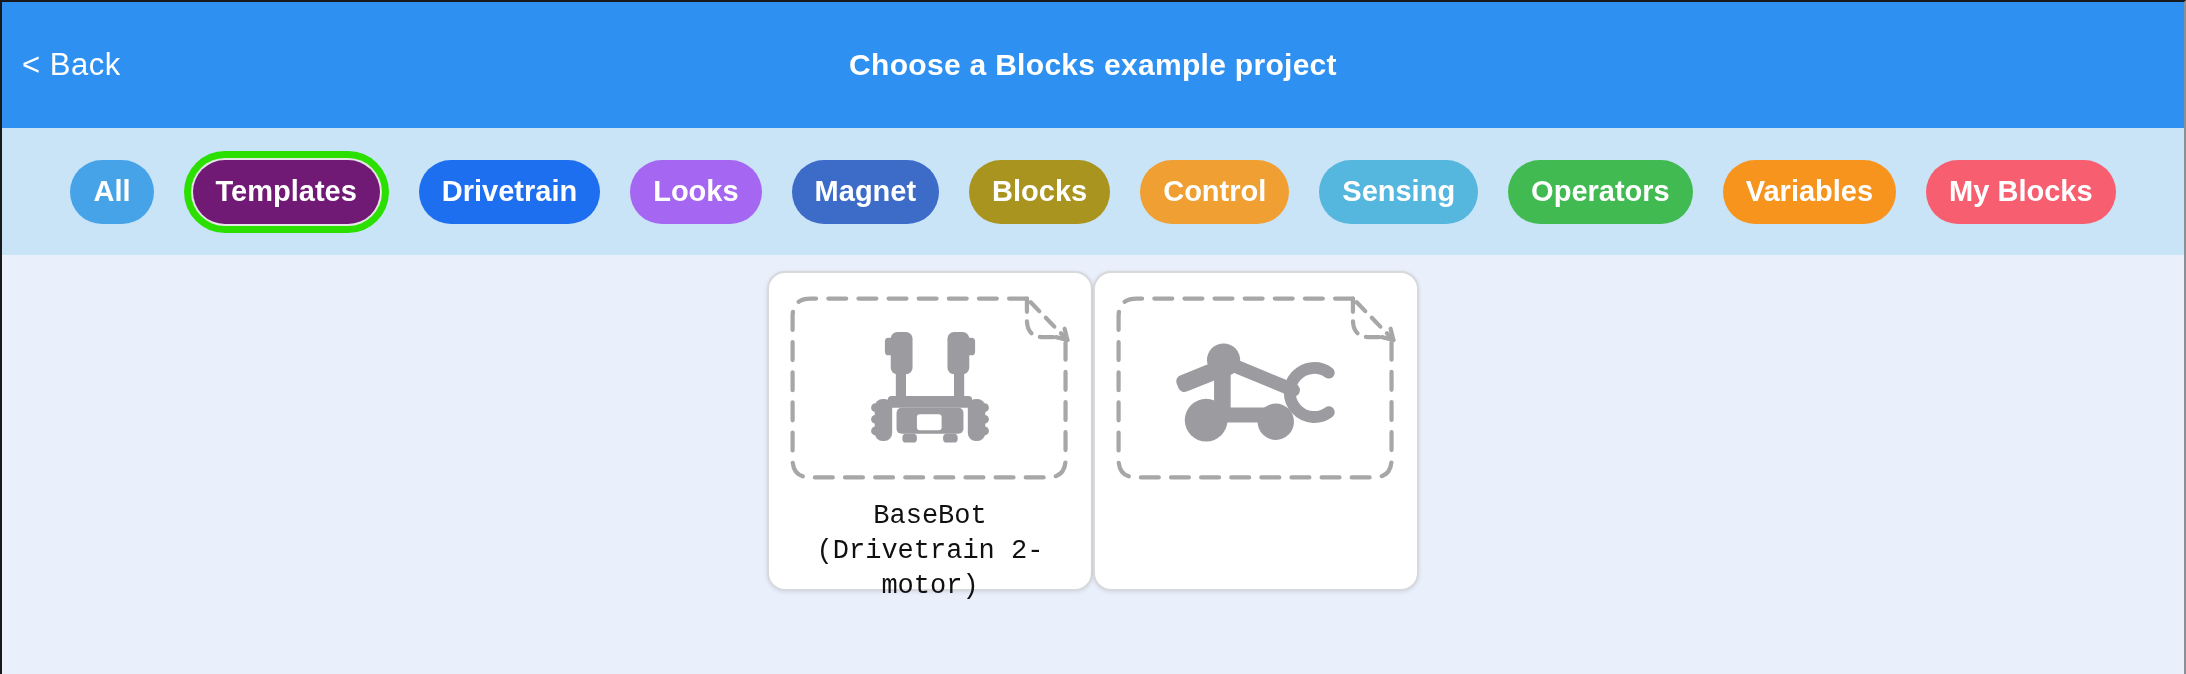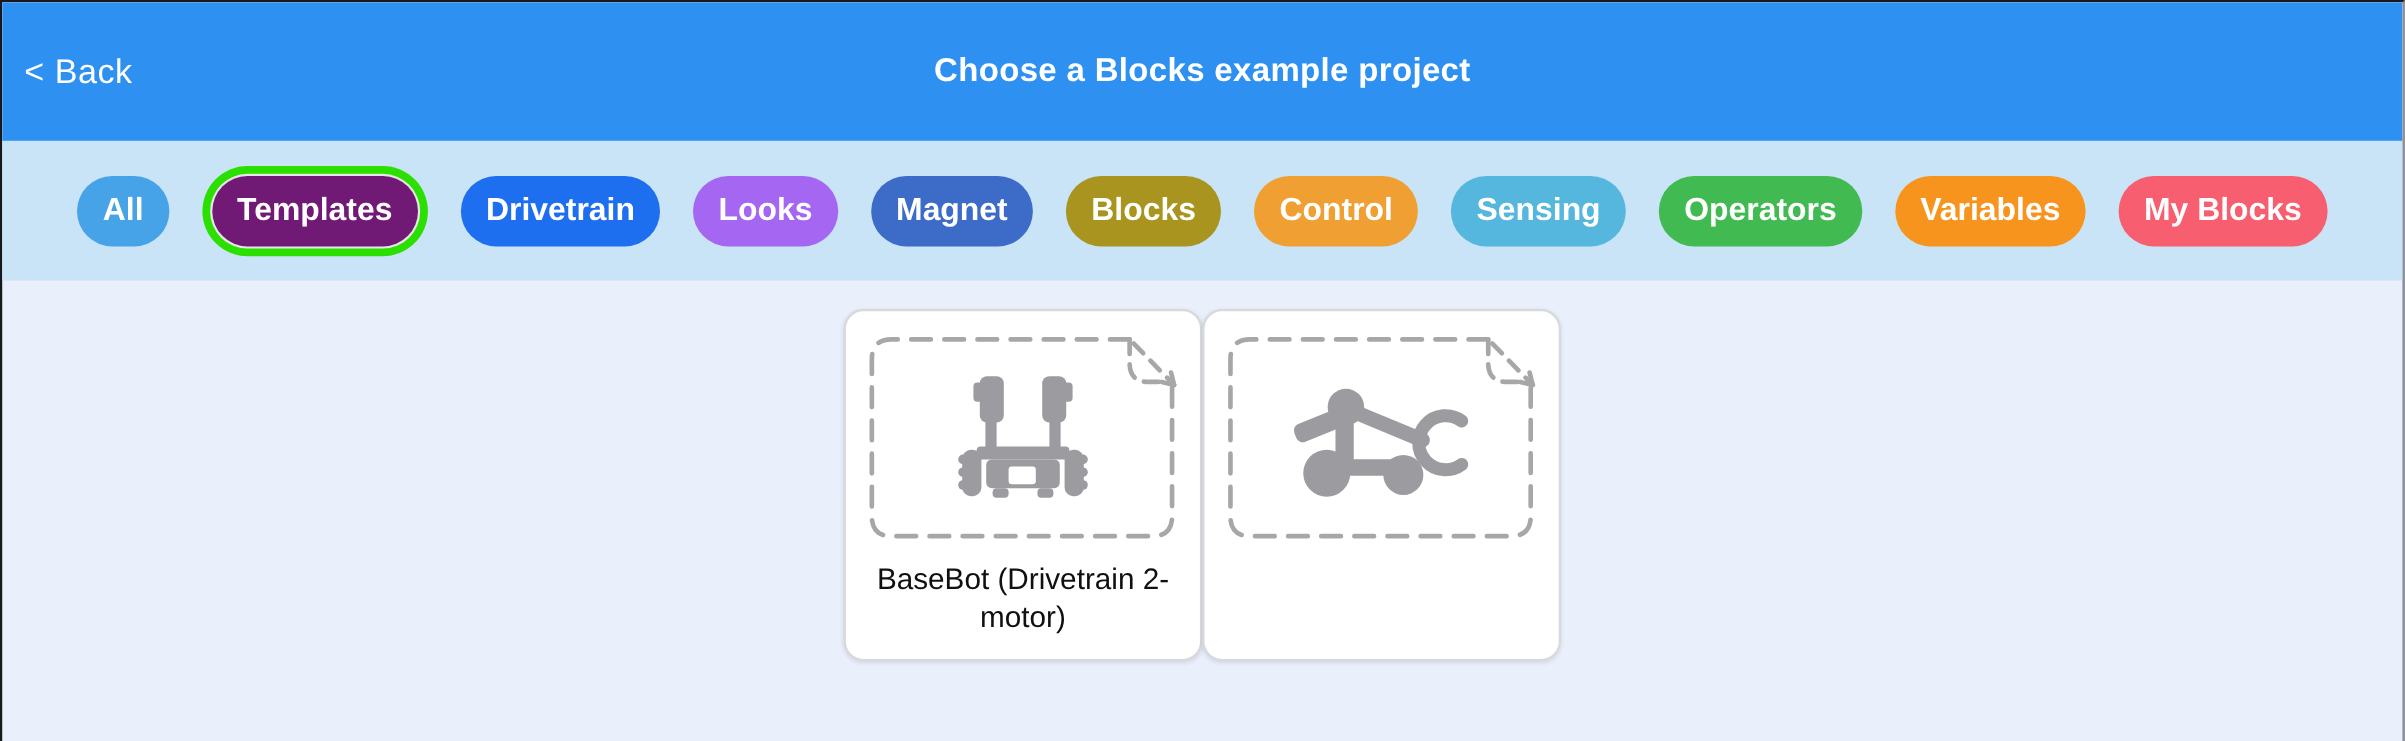--- a/index.html
+++ b/index.html
@@ -74,21 +74,22 @@
   }
 
   
   .content {
     position: relative;
     height: 448px;
   }
   .cards-row {
     display: flex;
     justify-content: center;
-    padding-top: 26px;
+    padding-top: 16px;
+    font-family: Liberation Mono, monospace;
   }
   .project-card {
     width: 326px;
     height: 320px;
     background: #ffffff;
     border: 2px solid #d7d9dc;
     border-radius: 18px;
     box-shadow: 0 1px 4px rgba(0,0,0,0.10);
     padding: 18px 18px 0 18px;
     cursor: pointer;

